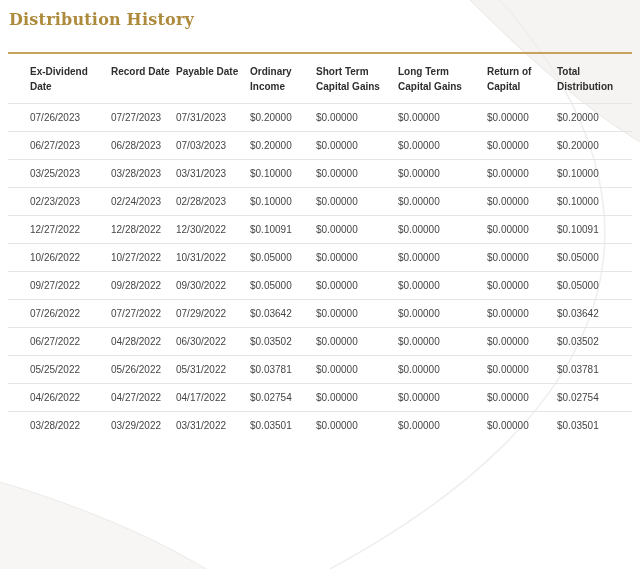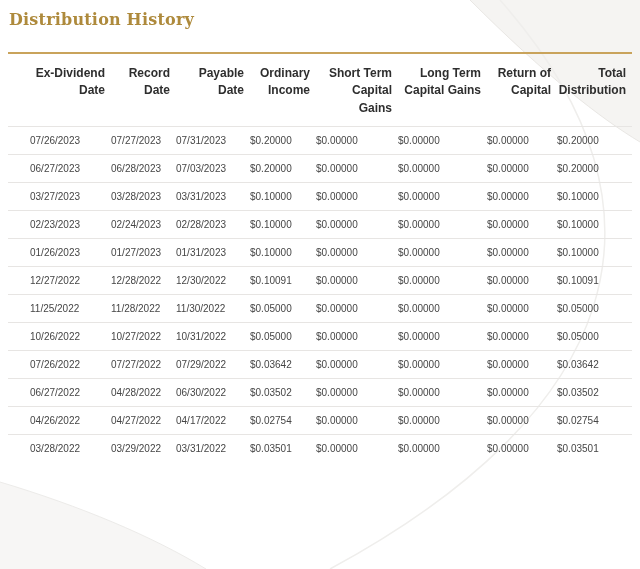--- a/index.html
+++ b/index.html
@@ -37,24 +37,24 @@
     letter-spacing: 0.2px;
   }
   table.dist-table {
     width: 624px;
     border-collapse: collapse;
     table-layout: fixed;
     border-top: 2px solid var(--table-top-border, #C9A35B);
     background: transparent;
   }
   table.dist-table thead th {
-    font-size: 12px;
+    font-size: 10px;
     font-weight: bold;
     color: var(--header-text, #2E2E2E);
-    text-align: right;
+    text-align: left;
     vertical-align: top;
     line-height: 1.45;
     padding: 11px 6px 9px 0;
     border-bottom: 1px solid var(--row-divider, #E7E5E3);
   }
   table.dist-table tbody td {
     font-size: 10px;
     color: var(--body-text, #454545);
     text-align: left;
     height: 28px;
@@ -125,73 +125,63 @@
             <td>06/27/2023</td>
             <td>06/28/2023</td>
             <td>07/03/2023</td>
             <td>$0.20000</td>
             <td>$0.00000</td>
             <td>$0.00000</td>
             <td>$0.00000</td>
             <td>$0.20000</td>
           </tr>
           <tr>
-            <td>03/27/2023</td>
+            <td>03/25/2023</td>
             <td>03/28/2023</td>
             <td>03/31/2023</td>
             <td>$0.10000</td>
             <td>$0.00000</td>
             <td>$0.00000</td>
             <td>$0.00000</td>
             <td>$0.10000</td>
           </tr>
           <tr>
             <td>02/23/2023</td>
             <td>02/24/2023</td>
             <td>02/28/2023</td>
-            <td>$0.10000</td>
-            <td>$0.00000</td>
-            <td>$0.00000</td>
-            <td>$0.00000</td>
-            <td>$0.10000</td>
-          </tr>
-          <tr>
-            <td>01/26/2023</td>
-            <td>01/27/2023</td>
-            <td>01/31/2023</td>
             <td>$0.10000</td>
             <td>$0.00000</td>
             <td>$0.00000</td>
             <td>$0.00000</td>
             <td>$0.10000</td>
           </tr>
           <tr>
             <td>12/27/2022</td>
             <td>12/28/2022</td>
             <td>12/30/2022</td>
             <td>$0.10091</td>
             <td>$0.00000</td>
             <td>$0.00000</td>
             <td>$0.00000</td>
             <td>$0.10091</td>
           </tr>
           <tr>
-            <td>11/25/2022</td>
-            <td>11/28/2022</td>
-            <td>11/30/2022</td>
-            <td>$0.05000</td>
-            <td>$0.00000</td>
-            <td>$0.00000</td>
-            <td>$0.00000</td>
-            <td>$0.05000</td>
-          </tr>
-          <tr>
             <td>10/26/2022</td>
             <td>10/27/2022</td>
             <td>10/31/2022</td>
+            <td>$0.05000</td>
+            <td>$0.00000</td>
+            <td>$0.00000</td>
+            <td>$0.00000</td>
+            <td>$0.05000</td>
+          </tr>
+          <tr>
+            <td>09/27/2022</td>
+            <td>09/28/2022</td>
+            <td>09/30/2022</td>
             <td>$0.05000</td>
             <td>$0.00000</td>
             <td>$0.00000</td>
             <td>$0.00000</td>
             <td>$0.05000</td>
           </tr>
           <tr>
             <td>07/26/2022</td>
             <td>07/27/2022</td>
             <td>07/29/2022</td>
@@ -205,20 +195,30 @@
             <td>06/27/2022</td>
             <td>04/28/2022</td>
             <td>06/30/2022</td>
             <td>$0.03502</td>
             <td>$0.00000</td>
             <td>$0.00000</td>
             <td>$0.00000</td>
             <td>$0.03502</td>
           </tr>
           <tr>
+            <td>05/25/2022</td>
+            <td>05/26/2022</td>
+            <td>05/31/2022</td>
+            <td>$0.03781</td>
+            <td>$0.00000</td>
+            <td>$0.00000</td>
+            <td>$0.00000</td>
+            <td>$0.03781</td>
+          </tr>
+          <tr>
             <td>04/26/2022</td>
             <td>04/27/2022</td>
             <td>04/17/2022</td>
             <td>$0.02754</td>
             <td>$0.00000</td>
             <td>$0.00000</td>
             <td>$0.00000</td>
             <td>$0.02754</td>
           </tr>
           <tr>

